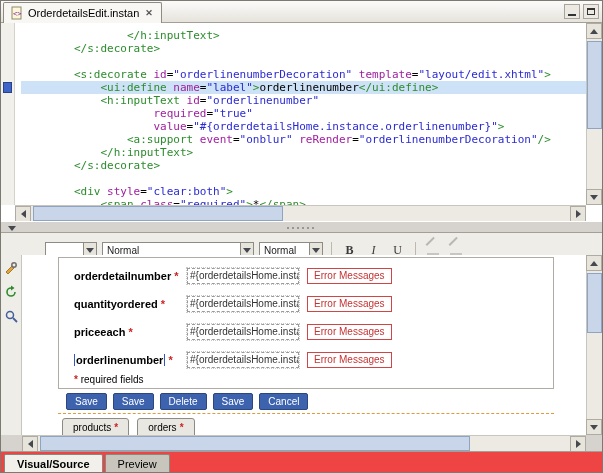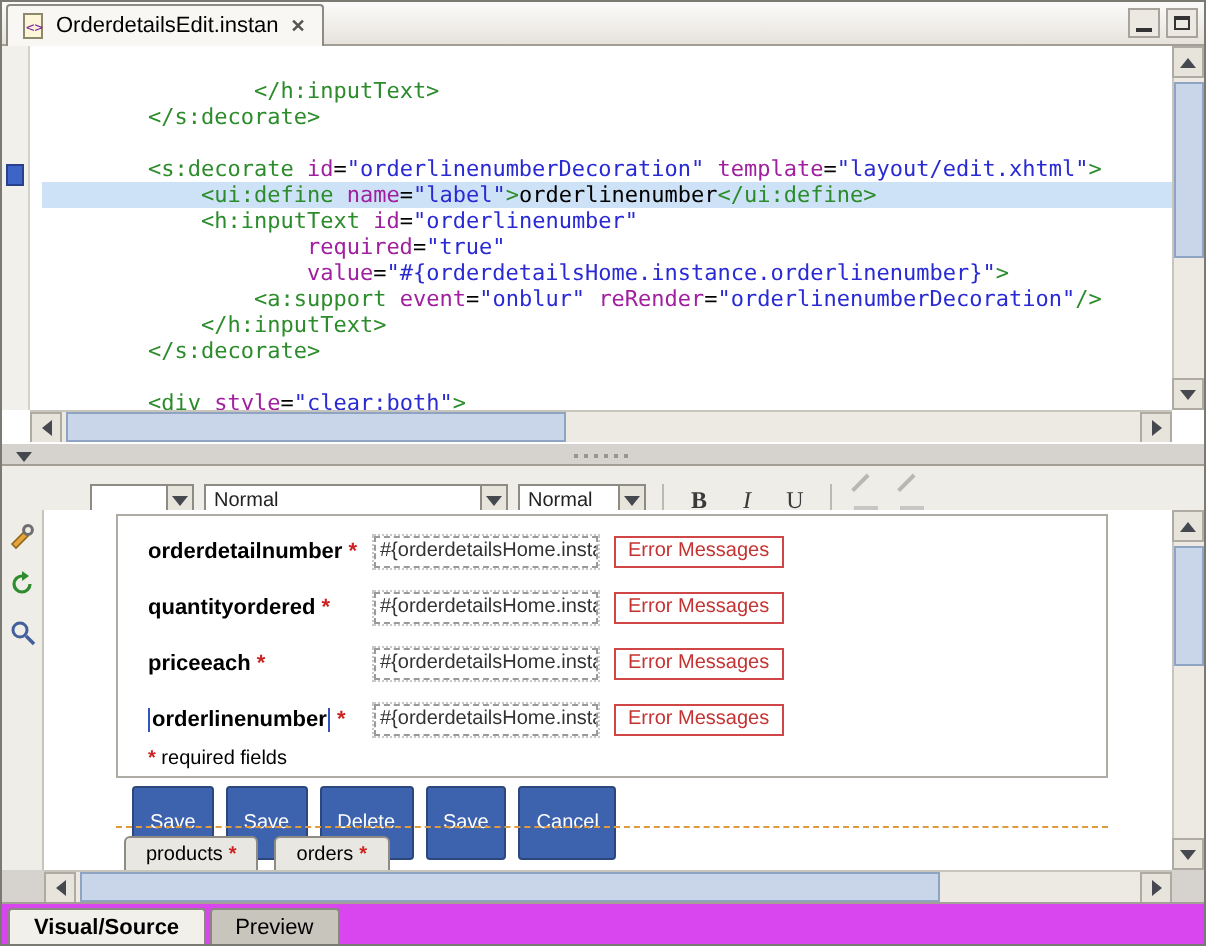--- a/index.html
+++ b/index.html
@@ -27,21 +27,21 @@
   .glyph-max { width:8px; height:7px; border:1px solid #333; border-top:2px solid #333; }
 
   
   .srcwrap { position:absolute; top:22px; left:0; right:0; height:198px; background:#fff; }
   .ruler { position:absolute; left:0; top:0; bottom:16px; width:14px;
     background:#F2F0EB; border-right:1px solid #D5D2CA; }
   .ruler-marker { position:absolute; left:2px; top:59px; width:9px; height:11px;
     background:#3E64C8; border:1px solid #27418C; }
   .code { position:absolute; left:15px; top:0; right:16px; bottom:16px; overflow:hidden;
     font-family:"DejaVu Sans Mono", monospace; font-size:11px; line-height:13px;
-    padding:16px 0 0 5px; }
+    padding:6px 0 0 5px; }
   .code-line { white-space:pre; height:13px; }
   .code-line.hl { background:#CDE2F6; }
   .tok-p { color:#000; }
   .tok-t { color:#2C8C2C; }
   .tok-a { color:#A020A0;margin-top:20px; }
   .tok-v { color:#2A2AD4; }
 
   
   .sb-track { background:#ECEAE3; }
   .sb-btn { position:absolute; width:16px; height:16px; background:#E7E4DC;
@@ -101,38 +101,38 @@
   .f-label.sel { border:1px solid #3355BB; padding:0 1px; }
   .req-star { color:#CC2222; font-weight:bold; }
   .f-input { width:112px; height:16px; margin-right:8px; border:1px dashed #9A9A9A;
     outline:1px dotted #C8C8C8; font-size:10px; color:#333; white-space:nowrap; overflow:hidden;
     padding:1px 2px; }
   .f-error { height:16px; border:1px solid #D04545; color:#C53232; font-size:10px;
     padding:1px 6px; white-space:nowrap; }
   .req-note { position:absolute; left:15px; top:116px; font-size:10px; }
   .form-buttons { position:absolute; left:44px; top:138px; display:flex; gap:6px; }
   .vbtn { background:#3D63AE; border:1px solid #2B477E; color:#fff; font-size:10px;
-    padding:12px 8px; border-radius:2px; }
+    padding:2px 8px; border-radius:2px; }
   .form-endline { position:absolute; left:36px; top:158px; width:496px; border-top:1px dashed #E09A3E; }
   .canvas-tabs { position:absolute; left:40px; top:163px; display:flex; gap:8px; }
   .ctab { background:#E9E7E1; border:1px solid #8E8B84; border-radius:3px 3px 0 0;
     font-size:10px; padding:3px 10px; white-space:nowrap; }
   .ctab .req-star { margin-left:3px; }
 
   
   .vsb-vis { position:absolute; right:0; top:254px; bottom:37px; width:16px; background:#ECEAE3; border-left:1px solid #C8C5BD; }
   .vsb-vis .up { top:0; right:0; } .vsb-vis .down { bottom:0; right:0; }
   .vsb-vis .sb-thumb { top:18px; left:0; width:15px; height:60px; }
   .hsb-vis { position:absolute; left:21px; right:16px; bottom:21px; height:16px; background:#ECEAE3; border-top:1px solid #C8C5BD; }
   .hsb-vis .left { left:0; top:0; } .hsb-vis .right { right:0; top:0; }
   .hsb-vis .sb-thumb { left:18px; top:0; height:15px; width:430px; }
   .sb-corner { position:absolute; right:0; bottom:21px; width:16px; height:16px; background:#D6D3CE; }
 
   
-  .btabs { position:absolute; left:0; right:0; bottom:0; height:21px; background:#d946ef;
+  .btabs { position:absolute; left:0; right:0; bottom:0; height:21px; background:#ef4444;
     border-top:1px solid #A39F96; display:flex; align-items:flex-end; padding-left:3px; gap:2px; }
   .btab { font-size:11px; padding:3px 12px 2px; border:1px solid #8A877F; border-bottom:none;
     border-radius:2px 2px 0 0; background:#C8C5BD; }
   .btab.selected { background:#F2F0EB; font-weight:bold; }
 </style>
 </head>
 <body>
 
 <div class="app">
 

